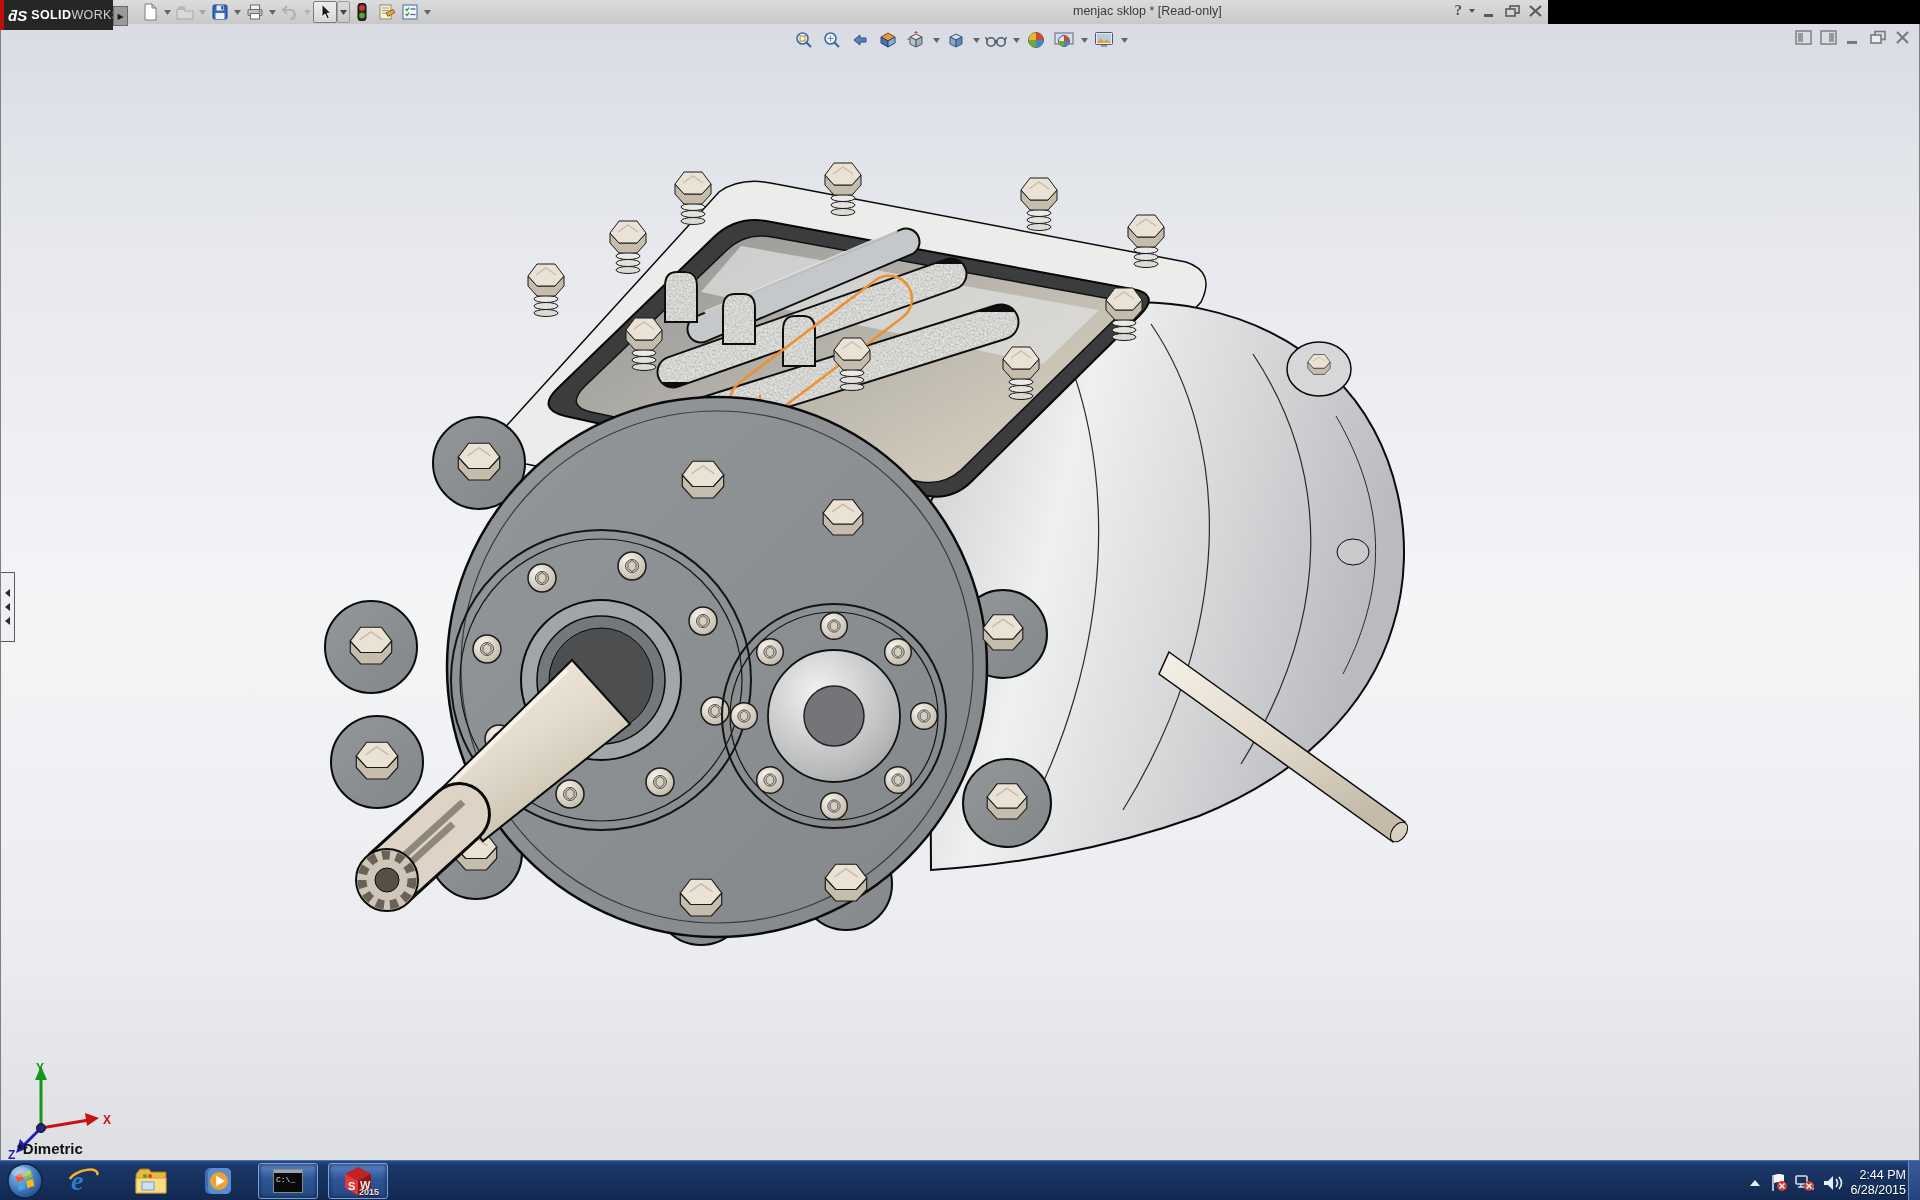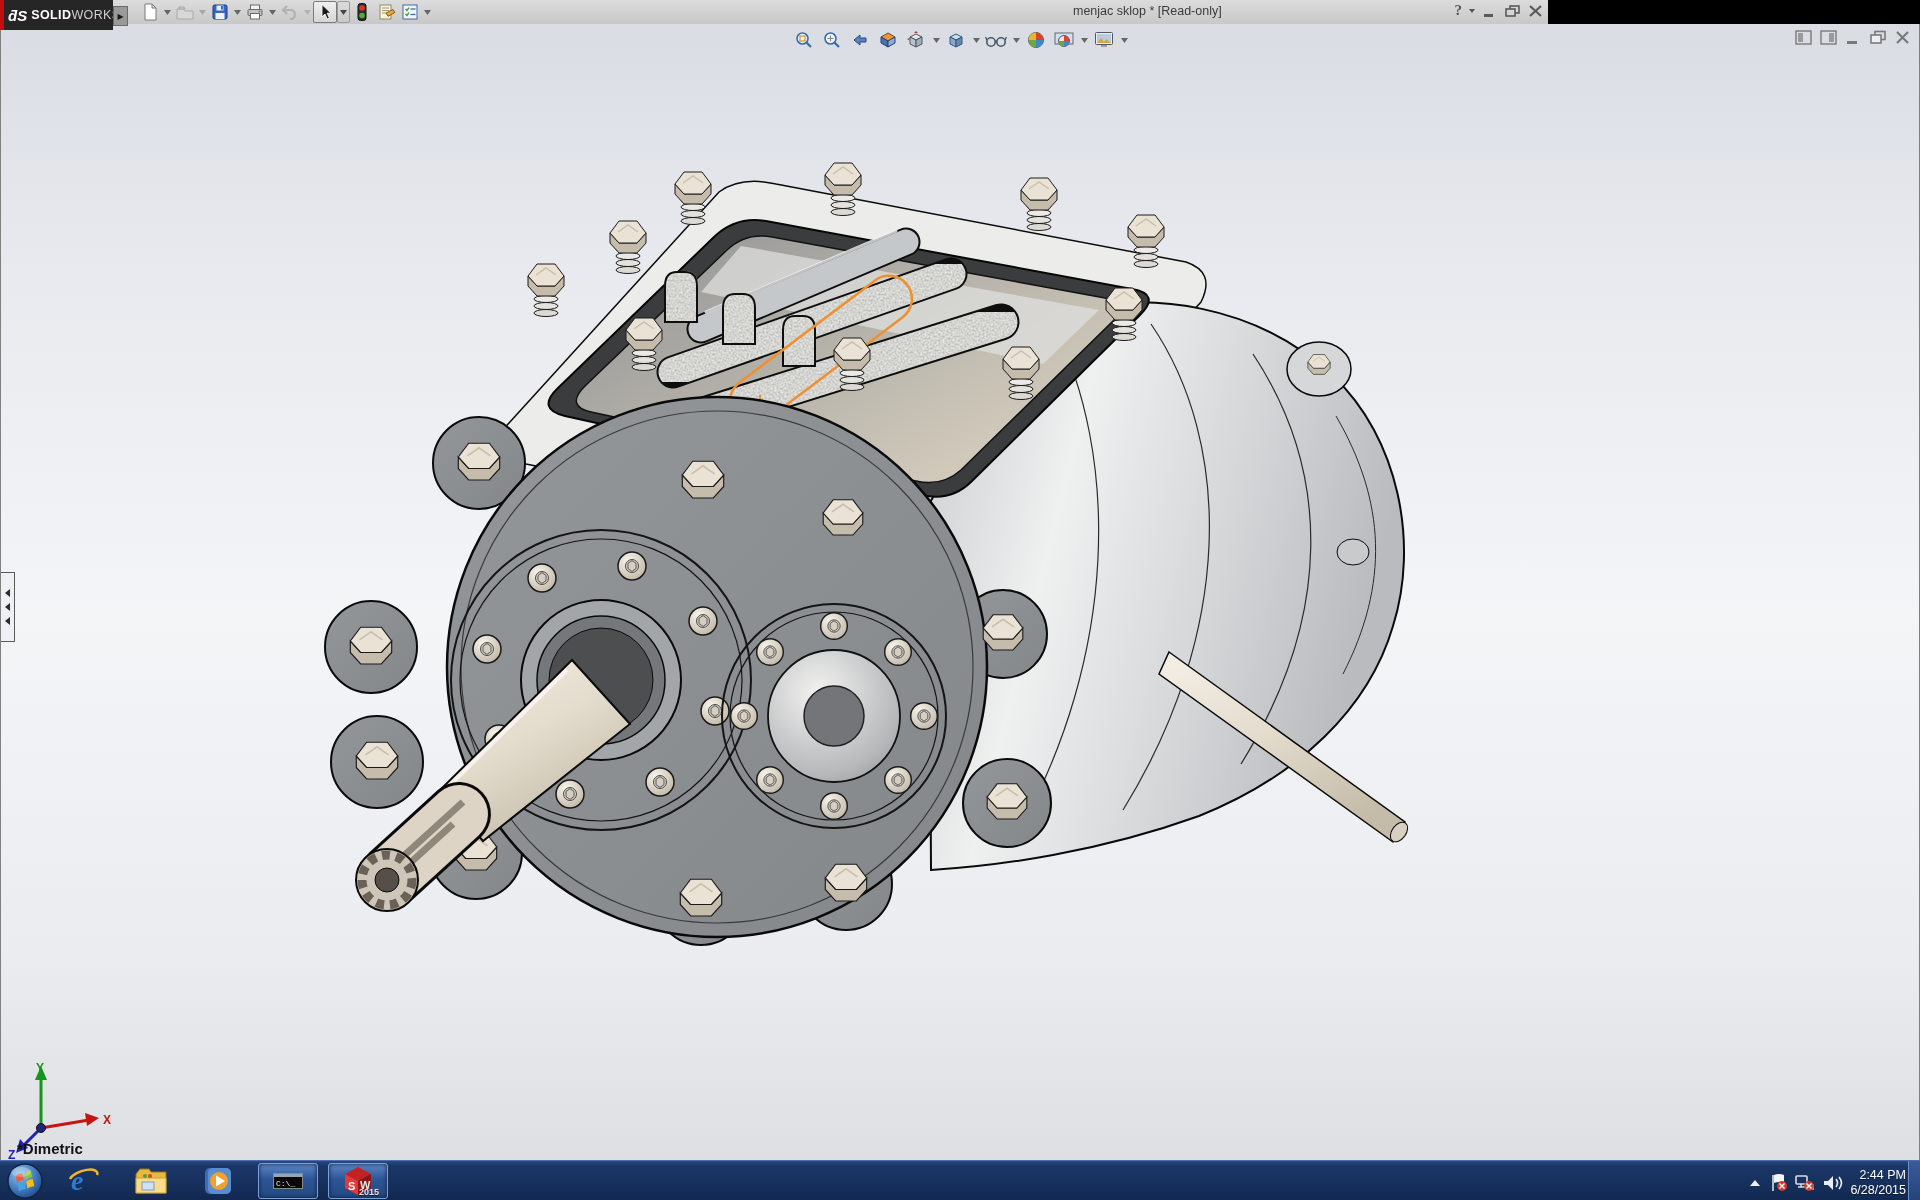--- a/index.html
+++ b/index.html
@@ -45,21 +45,21 @@
     background:linear-gradient(#2a4a85 0%,#1b3768 12%,#16305c 60%,#122850 100%);
     border-top:1px solid #4a6fae;box-sizing:border-box;}
   .tb-left{position:absolute;left:6px;top:0;height:40px;display:flex;align-items:center;gap:10px;}
   .tb-btn{width:58px;height:34px;border-radius:3px;display:flex;align-items:center;justify-content:center;}
   .tb-btn.active{background:linear-gradient(#5d87c6,#2d5597 45%,#24487f);
     border:1px solid #7aa2d8;box-shadow:inset 0 0 4px #0c1f40;}
   .tray{position:absolute;right:14px;top:0;height:44px;display:flex;align-items:center;gap:6px;color:#fff;}
   .tray-text{text-align:right;line-height:15px;font-size:12.5px;color:#fff;text-shadow:0 1px 1px #0a1a38;}
   .show-desktop{position:absolute;right:0;top:0;width:11px;height:40px;
     background:linear-gradient(#3a5b98,#24437c);border-left:1px solid #6f8fc4;}
-  .cmd-face{width:30px;height:16px;background:#0a0a0a;border:1px solid #888;
+  .cmd-face{width:30px;height:24px;background:#0a0a0a;border:1px solid #888;
     color:#e8e8e8;font-family:"Liberation Mono",monospace;font-size:8px;line-height:10px;
     padding:1px 2px;box-sizing:border-box;}
   .cmd-face .tbar{display:block;height:3px;background:#9aa4b8;margin:-1px -2px 2px;}
   .sw-cube{position:relative;width:30px;height:30px;}
   .sw-year{position:absolute;left:0;right:0;bottom:-1px;text-align:center;color:#dfe6f2;
     font-size:9px;font-weight:bold;text-shadow:0 1px 1px #400;margin-left:16px;}
 </style>
 </head>
 <body>
 

